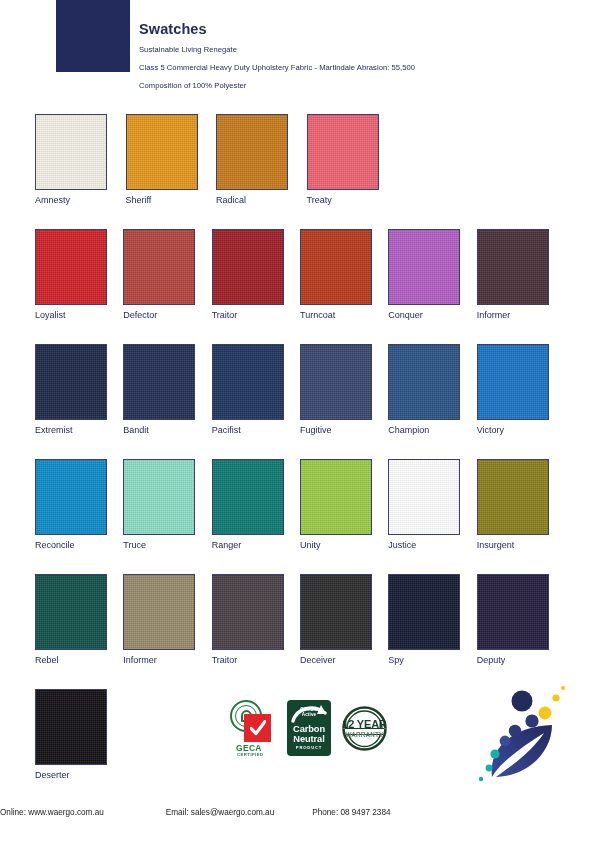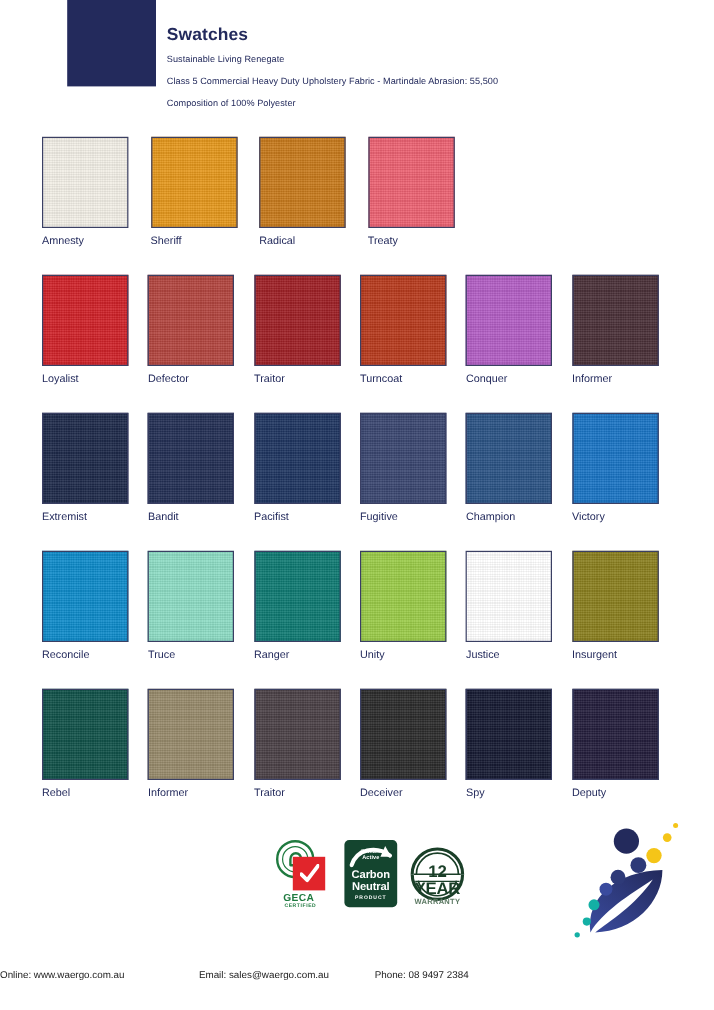--- a/index.html
+++ b/index.html
@@ -209,21 +209,21 @@
     height: 49px;
     position: relative;
     margin-top: 4px;
   }
   #warranty-text {
     position: absolute;
     left: 0; right: 0; top: 15px;
     text-align: center;
   }
   #warranty-years {
-    font-size: 14px;
+    font-size: 11px;
     font-weight: bold;
     color: #1a3f28;
     line-height: 1;
     letter-spacing: -.2px;
   }
   #warranty-word {
     font-size: 6.3px;
     font-weight: bold;
     color: #5d7a64;
     line-height: 1;
@@ -384,20 +384,24 @@
       <div class="swatch-cell">
         <div class="swatch-chip" style="background: rgb(23, 27, 51);"></div>
         <div class="swatch-label">Spy</div>
       </div>
       <div class="swatch-cell">
         <div class="swatch-chip" style="background: rgb(36, 30, 60);"></div>
         <div class="swatch-label">Deputy</div>
       </div>
     </div>
     <div class="swatch-row">
+      <div class="swatch-cell">
+        <div class="swatch-chip" style="background: rgb(19, 17, 21);"></div>
+        <div class="swatch-label">Deserter</div>
+      </div>
     </div>
   </div>
 
 <div id="cert-row">
 
   <div id="geca-logo">
     <div id="geca-circle"></div>
     <div id="geca-red"></div>
     <svg id="geca-check" viewBox="0 0 16 17">
       <path d="M1 8.5 L6 13.5 L15 1.5" stroke="#ffffff" stroke-width="3.2" fill="none" stroke-linecap="round" stroke-linejoin="round"></path>

